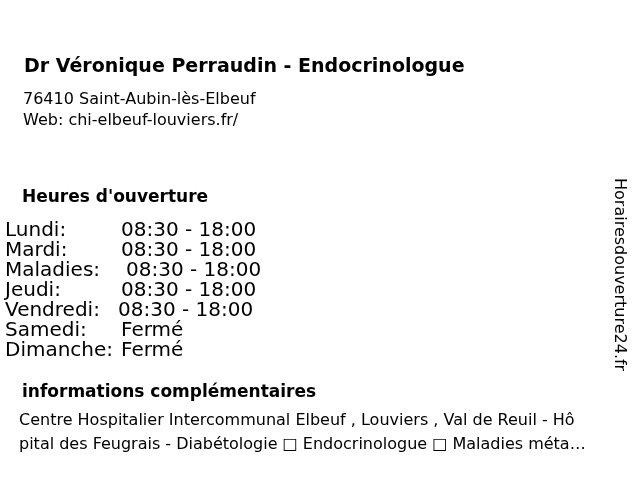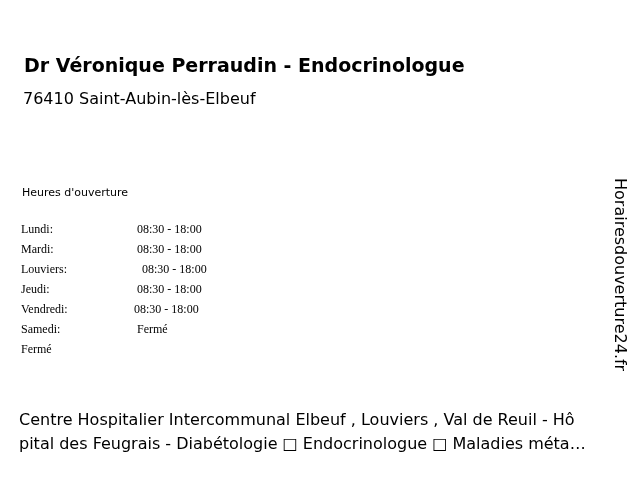--- a/index.html
+++ b/index.html
@@ -32,31 +32,30 @@
     top: 44px;
     font-size: 16px;
     line-height: 21px;
     white-space: nowrap;
   }
   .hours-heading {
     position: absolute;
     left: 22px;
     top: 142px;
     margin: 0;
-    font-size: 11px;
-    font-weight: normal;
+    font-size: 17px;
+    font-weight: bold;
     white-space: nowrap;
   }
   .hours-table {
     position: absolute;
-    left: 21px;
+    left: 5px;
     top: 175px;
-    font-size: 12px;
+    font-size: 20px;
     line-height: 20px;
-    font-family: Liberation Serif, serif;
   }
   .hours-row { display: flex; }
   .hours-row .day { width: 116px; white-space: nowrap; }
   .hours-row .time { white-space: nowrap; }
   
   .hours-row:nth-child(3) .time { margin-left: 5px; }
   .hours-row:nth-child(5) .time { margin-left: -3px; }
   .info-heading {
     position: absolute;
     left: 22px;
@@ -85,54 +84,57 @@
 </style>
 </head>
 <body>
 
 <div class="page">
 
   <h1 class="page-title">Dr Véronique Perraudin - Endocrinologue</h1>
 
   <div class="address-block">
     <div>76410 Saint-Aubin-lès-Elbeuf</div>
+    <div><span>Web:</span> <span>chi-elbeuf-louviers.fr/</span></div>
   </div>
 
   <h2 class="hours-heading">Heures d'ouverture</h2>
 
   <div class="hours-table">
     <div class="hours-row">
       <span class="day">Lundi:</span>
       <span class="time">08:30 - 18:00</span>
     </div>
     <div class="hours-row">
       <span class="day">Mardi:</span>
       <span class="time">08:30 - 18:00</span>
     </div>
     <div class="hours-row">
-      <span class="day">Louviers:</span>
+      <span class="day">Maladies:</span>
       <span class="time">08:30 - 18:00</span>
     </div>
     <div class="hours-row">
       <span class="day">Jeudi:</span>
       <span class="time">08:30 - 18:00</span>
     </div>
     <div class="hours-row">
       <span class="day">Vendredi:</span>
       <span class="time">08:30 - 18:00</span>
     </div>
     <div class="hours-row">
       <span class="day">Samedi:</span>
       <span class="time">Fermé</span>
     </div>
     <div class="hours-row">
+      <span class="day">Dimanche:</span>
       <span class="time">Fermé</span>
     </div>
   </div>
 
+  <h2 class="info-heading">informations complémentaires</h2>
 
   <div class="info-text">
     <div>Centre Hospitalier Intercommunal Elbeuf , Louviers , Val de Reuil - Hô</div>
     <div>pital des Feugrais - Diabétologie □ Endocrinologue □ Maladies méta…</div>
   </div>
 
   <div class="watermark">Horairesdouverture24.fr</div>
 
 </div>
 

